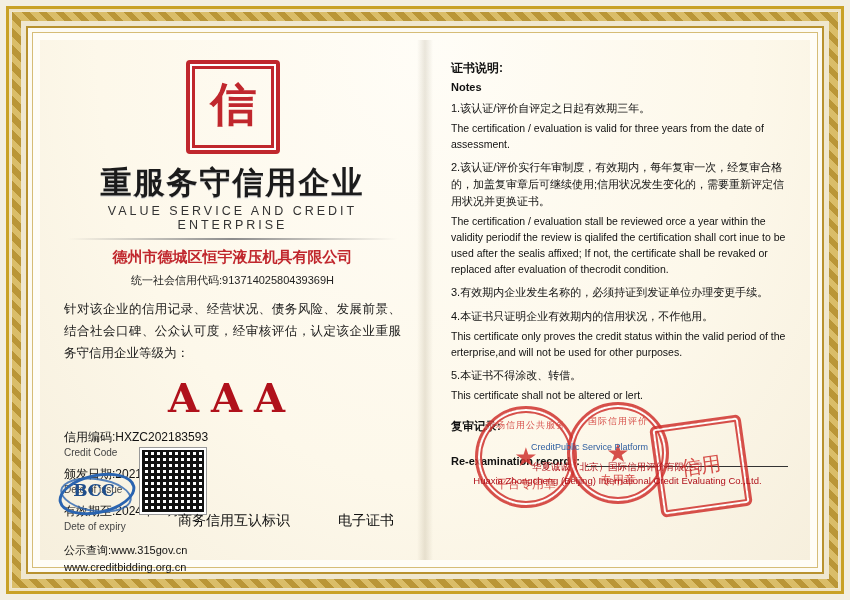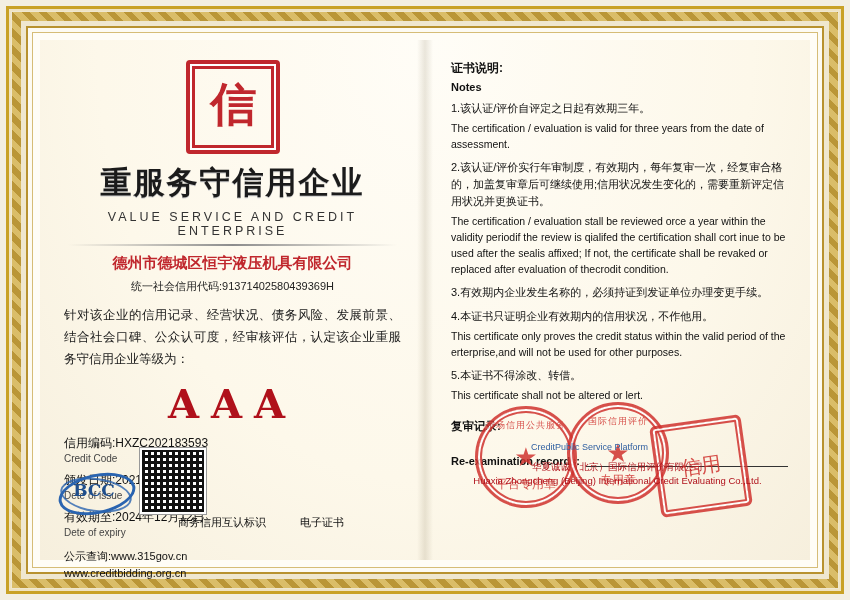--- a/index.html
+++ b/index.html
@@ -60,21 +60,21 @@
     letter-spacing:-2px;
     box-shadow:inset 0 0 0 2px #fff, inset 0 0 0 5px #c0272d;
   }
   .seal-top span{transform:translateY(-2px);}
   .title-cn{
     text-align:center;font-family:"DejaVu Serif", serif;font-weight:bold;
     font-size:31px;color:#1b1b1b;letter-spacing:2px;margin-top:8px;
     text-shadow:0 1px 0 #cfcfcf;
   }
   .title-en{
-    text-align:center;font-size:12.5px;color:#333;letter-spacing:3px;margin-top:6px;
+    text-align:center;font-size:12.5px;color:#333;letter-spacing:3px;
   }
   .rule{
     height:2px;background:linear-gradient(to right,transparent,#8c8c8c,transparent);
     margin:6px 10px 8px 10px;
   }
   .company{
     text-align:center;font-family:"DejaVu Serif", serif;font-weight:bold;
     font-size:15px;color:#c0272d;margin-top:4px;
   }
   .code-line{
@@ -115,21 +115,21 @@
   .qr{
     width:62px;height:62px;flex:none;
     background-image:
       repeating-linear-gradient(90deg,#111 0 3px,transparent 3px 6px),
       repeating-linear-gradient(0deg,#111 0 3px,transparent 3px 6px);
     background-color:#fff;border:2px solid #fff;
     box-shadow:0 0 0 1px #999;
   }
   .caption-row{
     position:absolute;left:18px;right:18px;bottom:30px;
-    display:flex;gap:34px;font-size:11px;color:#111;padding-left:120px;
+    display:flex;gap:48px;font-size:14px;color:#111;padding-left:120px;
   }
 
   
   .r-head{font-size:12px;font-weight:bold;color:#111;}
   .r-head-en{font-size:11px;font-weight:bold;color:#111;margin-top:4px;}
   .r-item{margin-top:7px;}
   .r-cn{font-size:11px;color:#111;line-height:17px;}
   .r-en{font-size:10.5px;color:#111;line-height:16px;margin-top:3px;}
   .re-exam{margin-top:16px;}
   .re-exam .cn{font-size:11.5px;font-weight:bold;color:#111;}

